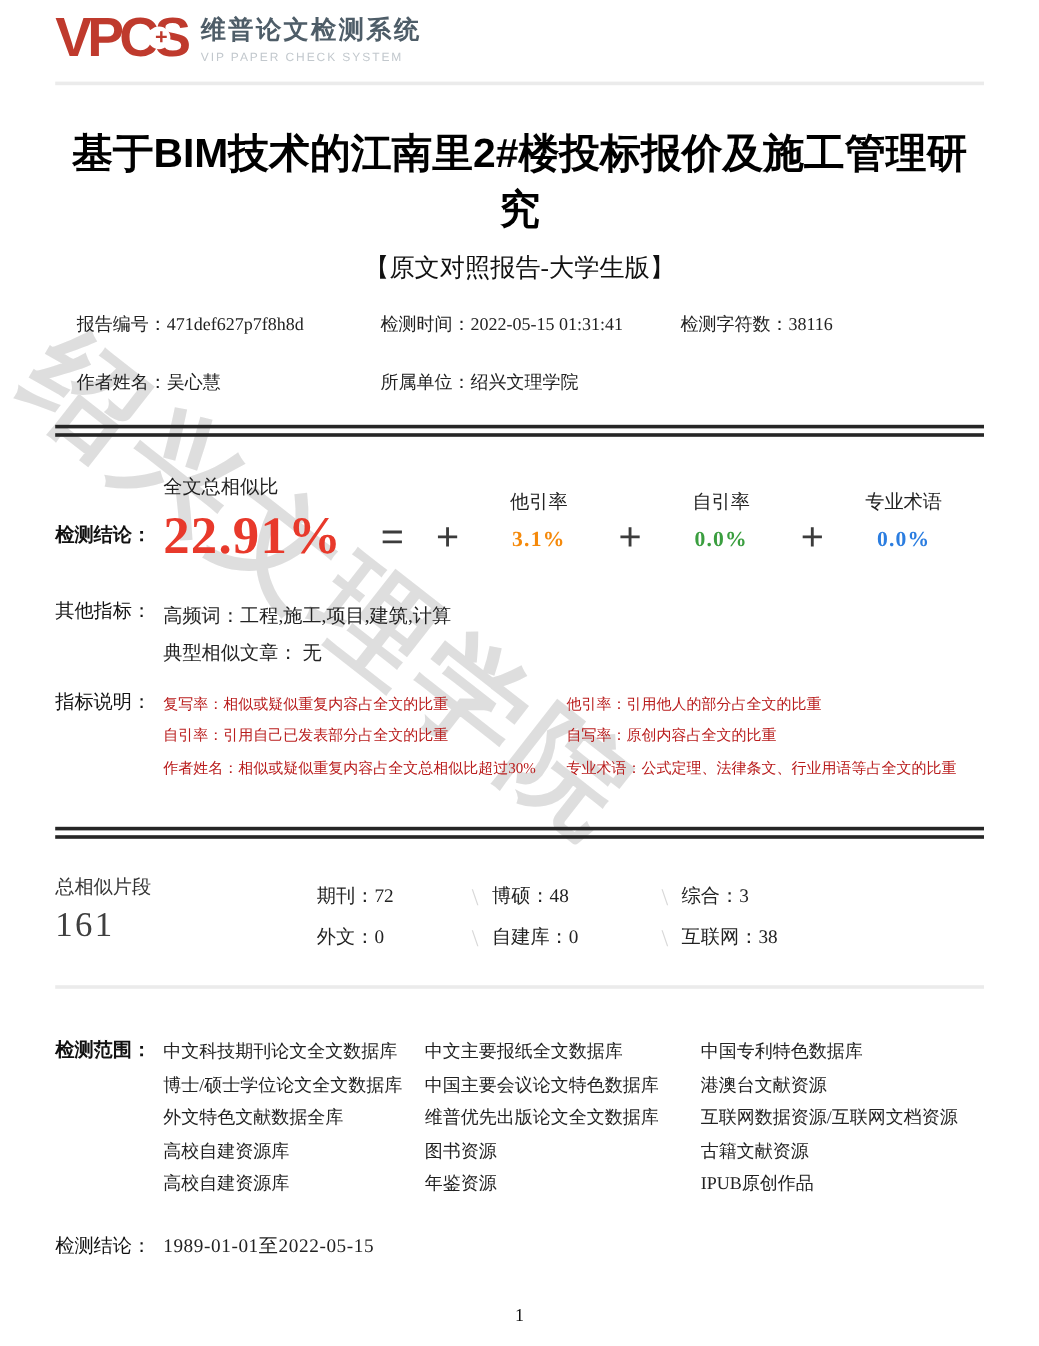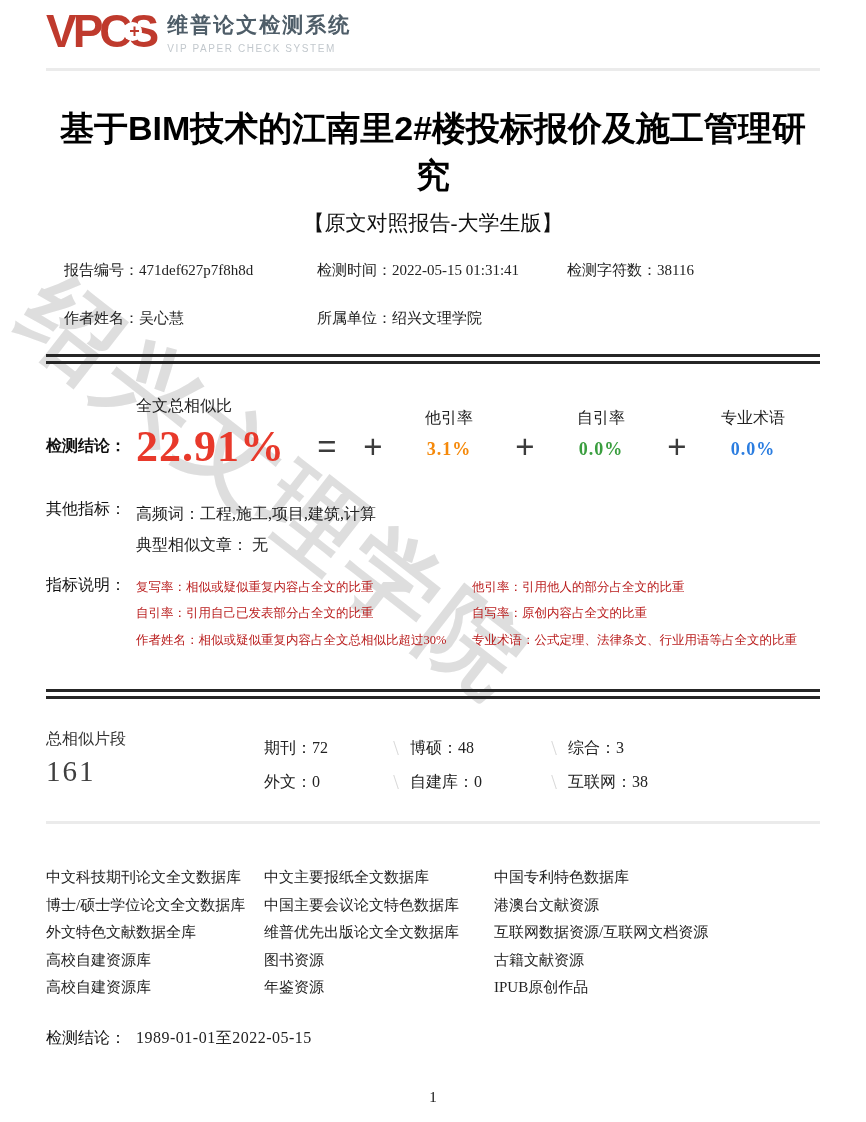--- a/index.html
+++ b/index.html
@@ -221,20 +221,21 @@
         <div class="fs-sep">\</div>
         <div><span>自建库：</span><span>0</span></div>
         <div class="fs-sep">\</div>
         <div><span>互联网：</span><span>38</span></div>
       </div>
     </div>
 
     <div class="rule-light rule-b"></div>
 
     <div class="sect scope">
+      <div class="sec-label bold">检测范围：</div>
       <div class="scope-grid">
         <div>中文科技期刊论文全文数据库</div>
         <div>中文主要报纸全文数据库</div>
         <div>中国专利特色数据库</div>
         <div>博士/硕士学位论文全文数据库</div>
         <div>中国主要会议论文特色数据库</div>
         <div>港澳台文献资源</div>
         <div>外文特色文献数据全库</div>
         <div>维普优先出版论文全文数据库</div>
         <div>互联网数据资源/互联网文档资源</div>

